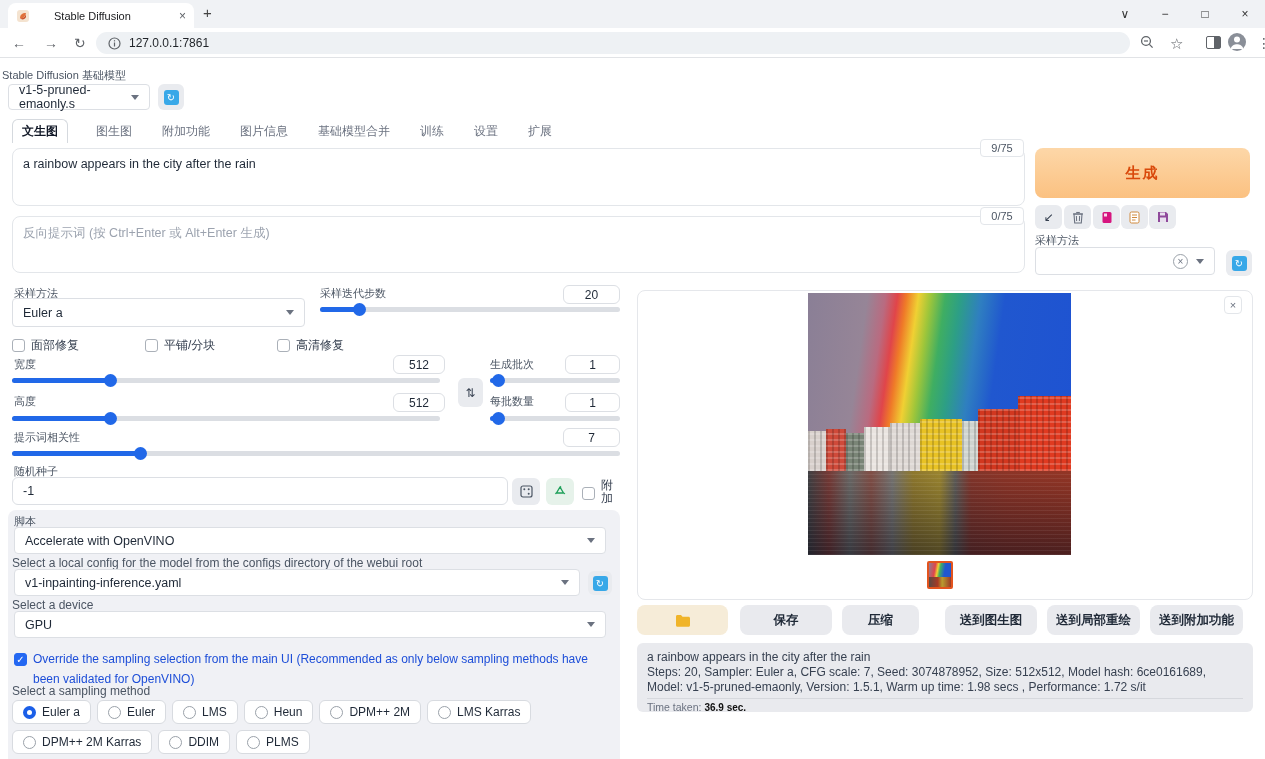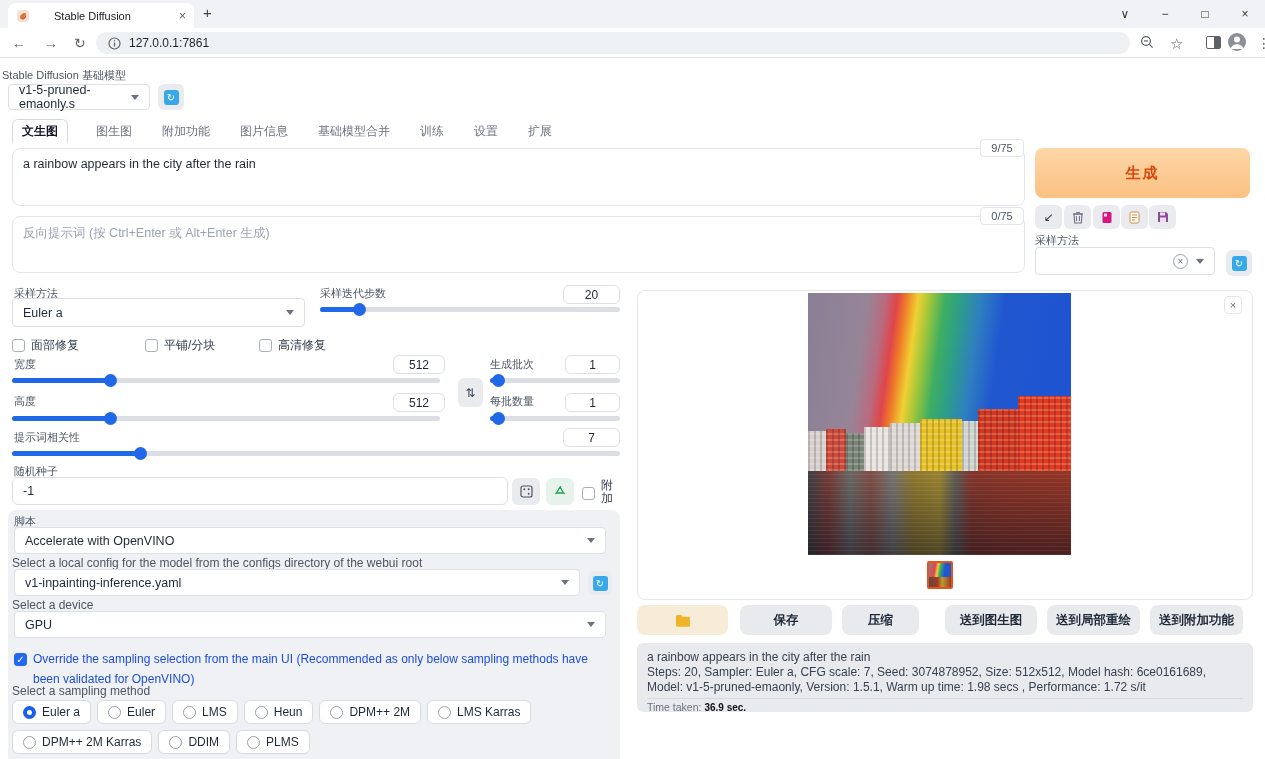--- a/index.html
+++ b/index.html
@@ -271,21 +271,21 @@
   </div>
 
   <div class="cbrow" style="left:12px;top:337px">
     <span class="cb"></span>
     <span class="cblabel">面部修复</span>
   </div>
   <div class="cbrow" style="left:145px;top:337px">
     <span class="cb"></span>
     <span class="cblabel">平铺/分块</span>
   </div>
-  <div class="cbrow" style="left:259px;top:337px">
+  <div class="cbrow" style="left:277px;top:337px">
     <span class="cb"></span>
     <span class="cblabel">高清修复</span>
   </div>
 
   <span class="lbl" style="left:14px;top:357px">宽度</span>
   <div class="num" style="left:393px;top:355px;width:52px;height:19px">512</div>
   <div class="slider" style="left:12px;top:373px;width:428px">
     <div class="sl-track"></div>
       <div class="sl-fill" style="width:23%"></div>
       <div class="sl-handle" style="left:23%"></div>

